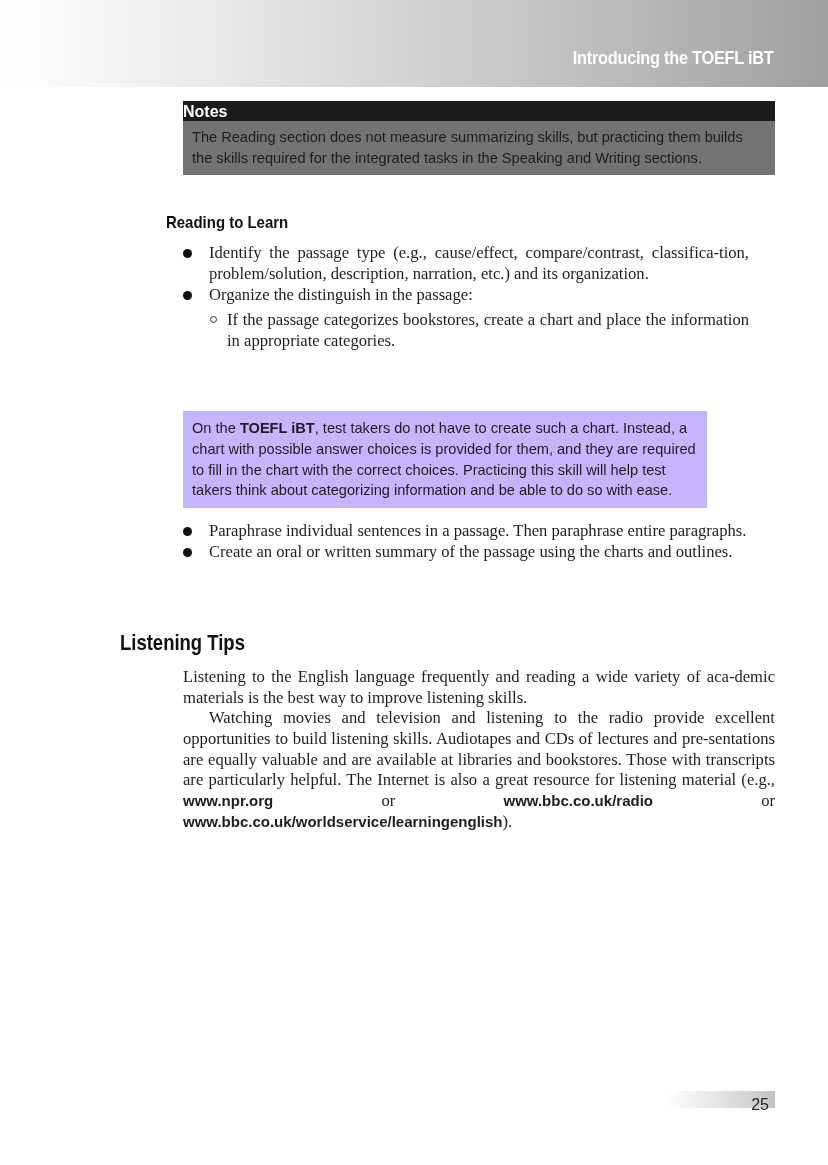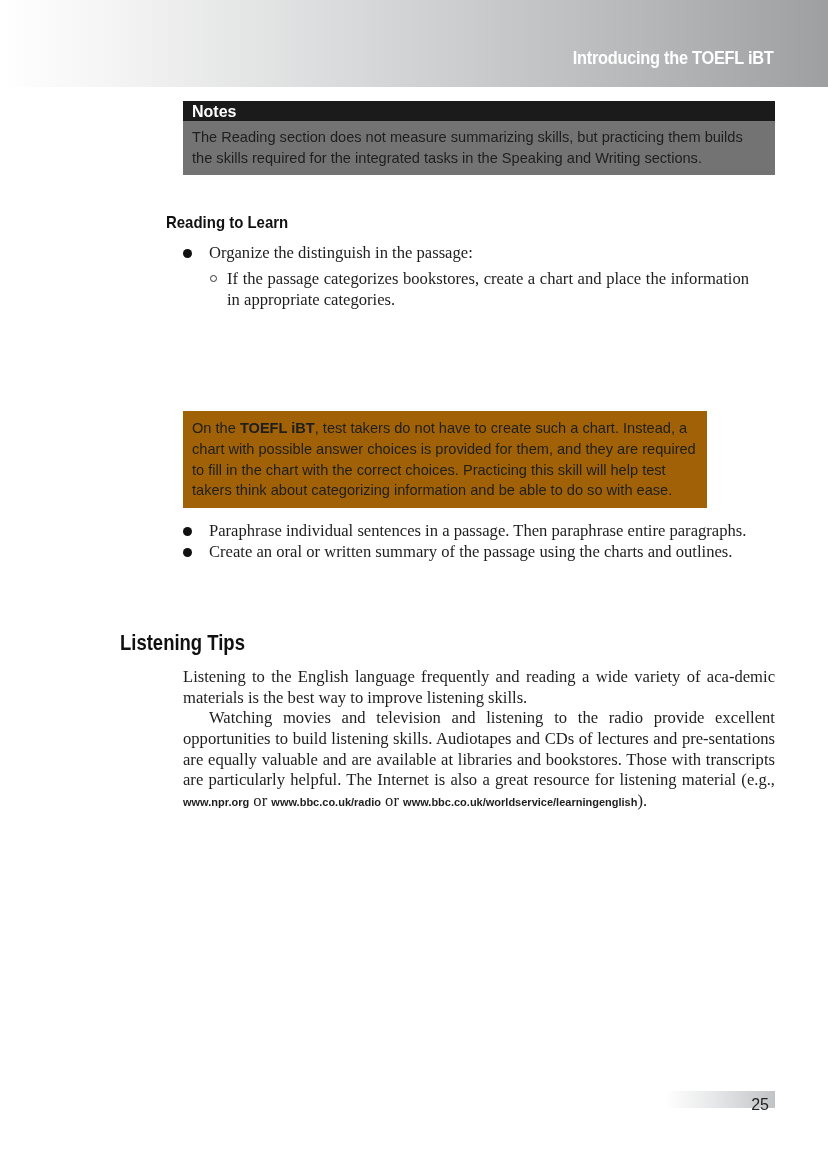--- a/index.html
+++ b/index.html
@@ -10,51 +10,51 @@
   }
   .header-title {
     position:absolute; right:54px; top:47px;
     font-family:"Liberation Sans", sans-serif; font-weight:bold; font-size:19px;
     color:#ffffff; letter-spacing:-0.3px; transform:scaleX(0.86); transform-origin:right center;
   }
   .notes-box { position:absolute; left:183px; top:101px; width:592px; }
   .notes-head {
     background:#1b1b1b; color:#ffffff; height:20px;
     font-family:"Liberation Sans", sans-serif; font-weight:bold; font-size:16px; line-height:21px;
-    padding-left:9px;
+    padding-left:0;
   }
   .notes-body {
     background:#737373; padding:6px 10px 6px 9px;
     font-family:"Liberation Sans", sans-serif; font-size:14.6px; line-height:20.8px; color:#1e1e1e;
   }
   .subhead {
     position:absolute; left:166px; top:213px;
     font-family:"Liberation Sans", sans-serif; font-weight:bold; font-size:17px;
     transform:scaleX(0.88); transform-origin:left center; color:#111;
   }
   .serif { font-family:"Liberation Serif", serif; font-size:16.6px; line-height:20.8px; color:#1e1e1e; }
   ul.bullets { list-style:none; margin:0; padding:0; position:absolute; left:183px; width:566px; }
   ul.bullets > li { position:relative; padding-left:26px; text-align:justify; }
   .dot { position:absolute; left:0; top:6px; width:9px; height:9px; border-radius:50%; background:#111; }
   ul.sub { list-style:none; margin:5px 0 3px 0; padding:0; }
   ul.sub > li { position:relative; padding-left:18px; text-align:justify; }
   .ring { position:absolute; left:1px; top:6px; width:7px; height:7px; border-radius:50%; border:1px solid #333; box-sizing:border-box; }
   .info-box {
     position:absolute; left:183px; top:411px; width:524px; box-sizing:border-box;
-    background:#a16207; padding:7px 10px 7px 9px;
+    background:#c4b5fd; padding:7px 10px 7px 9px;
     font-family:"Liberation Sans", sans-serif; font-size:14.6px; line-height:20.8px; color:#1e1e1e;
   }
   .section-head {
     position:absolute; left:120px; top:630px;
     font-family:"Liberation Sans", sans-serif; font-weight:bold; font-size:22px;
     transform:scaleX(0.84); transform-origin:left center; color:#111;
   }
   .para { position:absolute; left:183px; width:592px; text-align:justify; }
   .indent { text-indent:26px; }
-  .url { font-family:"Liberation Sans", sans-serif; font-weight:bold; font-size:11px; }
+  .url { font-family:"Liberation Sans", sans-serif; font-weight:bold; font-size:15px; }
   .page-band {
     position:absolute; left:666px; top:1091px; width:109px; height:17px;
     background: linear-gradient(to right, #ffffff 0%, #e6e7e8 45%, #c2c3c5 100%);
   }
   .page-num {
     position:absolute; right:6px; top:5px;
     font-family:"Liberation Sans", sans-serif; font-size:16px; color:#222;
   }
 </style>
 </head>
@@ -65,20 +65,24 @@
 </div>
 
 <div class="notes-box">
   <div class="notes-head">Notes</div>
   <div class="notes-body">The Reading section does not measure summarizing skills, but practicing them builds the skills required for the integrated tasks in the Speaking and Writing sections.</div>
 </div>
 
 <div class="subhead">Reading to Learn</div>
 
 <ul class="bullets serif" style="top:243px;">
+  <li>
+    <span class="dot"></span>
+    <span>Identify the passage type (e.g., cause/effect, compare/contrast, classifica-tion, problem/solution, description, narration, etc.) and its organization.</span>
+  </li>
   <li>
     <span class="dot"></span>
     <span>Organize the distinguish in the passage:</span>
     <ul class="sub">
       <li>
         <span class="ring"></span>
         <span>If the passage categorizes bookstores, create a chart and place the information in appropriate categories.</span>
       </li>
     </ul>
   </li>

